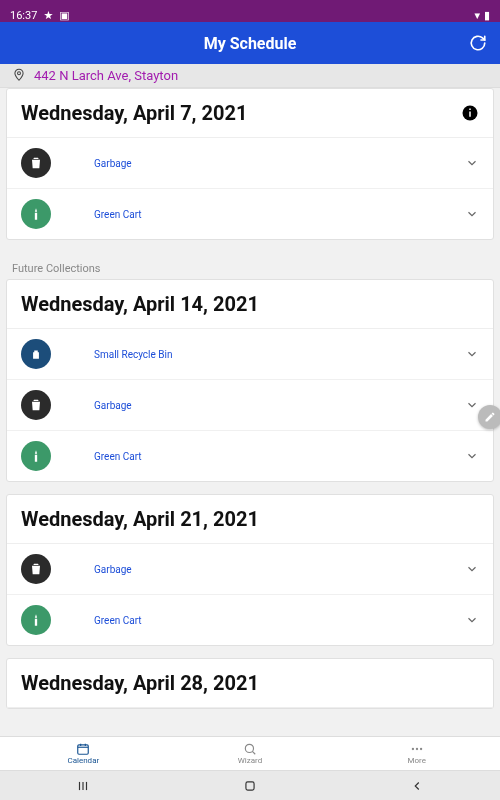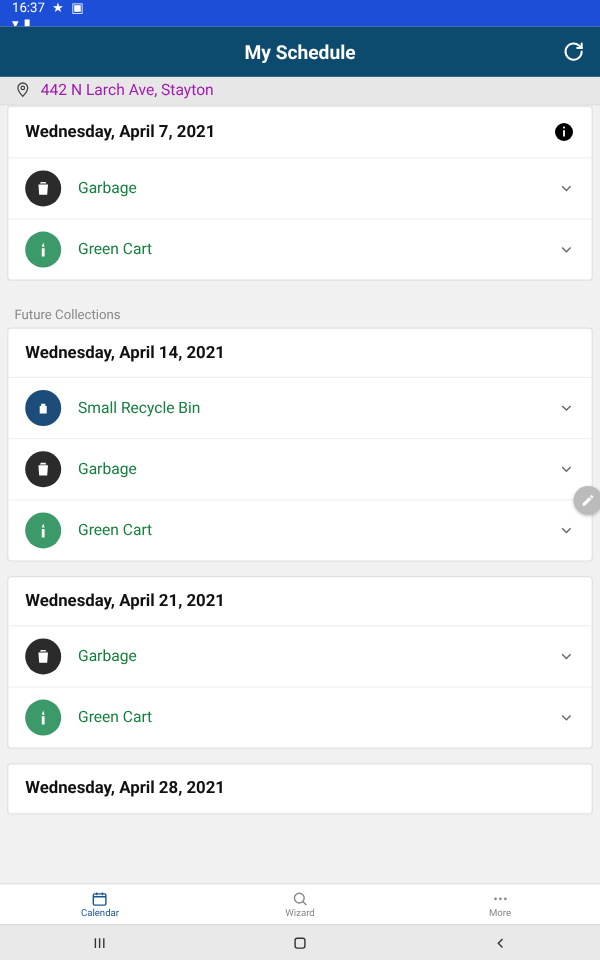--- a/index.html
+++ b/index.html
@@ -1,32 +1,32 @@
 <!DOCTYPE html>
 <html><head>
 <meta charset="utf-8">
 <style>
   * { box-sizing: border-box; margin: 0; padding: 0; }
   html, body { width: 500px; height: 800px; font-family: -apple-system, Roboto, "Helvetica Neue", Arial, sans-serif; background: #f1f1f1; overflow: hidden; }
   .screen { width: 500px; height: 800px; display: flex; flex-direction: column; position: relative; background: #f1f1f1; }
-  .status-bar { height: 22px; background: #1d4ed8; color: #fff; font-size: 11px; display: flex; align-items: flex-start; padding: 0 10px; justify-content: space-between; flex-direction: column; }
+  .status-bar { height: 22px; background: #701a75; color: #fff; font-size: 11px; display: flex; align-items: flex-end; padding: 0 10px; justify-content: space-between; }
   .status-left { display: flex; gap: 6px; align-items: center; }
   .status-right { display: flex; gap: 4px; align-items: center; }
-  .app-bar { height: 42px; background: #0c4a6e; color: #fff; display: flex; align-items: center; justify-content: center; position: relative; }
+  .app-bar { height: 42px; background: #1d4ed8; color: #fff; display: flex; align-items: center; justify-content: center; position: relative; }
   .app-title { font-size: 16px; font-weight: 700; }
   .refresh-btn { position: absolute; right: 12px; top: 50%; transform: translateY(-50%); width: 20px; height: 20px; display:flex; align-items:center; justify-content:center; cursor:pointer; }
   .address-bar { background: #e7e7e7; padding: 4px 12px; display: flex; align-items: flex-start; gap: 8px; font-size: 13px; color: #a21caf; border-bottom:1px solid #ddd; }
   .content { flex: 1; overflow: hidden; background: #f1f1f1; }
   .section-label { font-size: 11px; color: #888; padding: 10px 12px 4px; }
   .card { background: #fff; border: 1px solid #e0e0e0; border-radius: 3px; margin: 0 6px 12px; }
-  .card-header { padding: 12px 14px; font-size: 14px; font-weight: 700; color: #111; display:flex; align-items:center; justify-content:space-between; border-bottom: 1px solid #eee; }
+  .card-header { padding: 12px 14px; font-size: 20px; font-weight: 700; color: #111; display:flex; align-items:center; justify-content:space-between; border-bottom: 1px solid #eee; }
   .row { display: flex; align-items: center; padding: 10px 14px; gap: 14px; border-bottom: 1px solid #f0f0f0; cursor:pointer; }
   .row:last-child { border-bottom: none; }
   .row-icon { width: 30px; height: 30px; border-radius: 50%; display: flex; align-items: center; justify-content: center; flex-shrink: 0; }
-  .row-label { flex: 1; font-size: 13px; color: #15803d; }
+  .row-label { flex: 1; font-size: 10px; color: #1d4ed8; margin-left: 29px; }
   .chevron { color: #777; }
   .bottom-tabs { height: 34px; background: #fff; border-top: 1px solid #ddd; display: flex; }
   .tab { flex:1; display:flex; flex-direction:column; align-items:center; justify-content:center; gap:0; font-size:8px; color:#888; cursor:pointer;}
   .tab.active { color: #1a5593; }
   .nav-bar { height: 30px; background: #e9e9e9; display:flex; align-items:center; justify-content:space-around; border-top:1px solid #ddd;}
   .nav-btn { width:30px; height:20px; display:flex; align-items:center; justify-content:center; cursor:pointer;}
   .fab { position:absolute; right:-2px; top:405px; width:24px; height:24px; border-radius:50%; background:#bbb; display:flex; align-items:center; justify-content:center; box-shadow:0 1px 3px rgba(0,0,0,0.25); cursor:pointer;}
   svg { display:block; }
 </style>
 </head>

